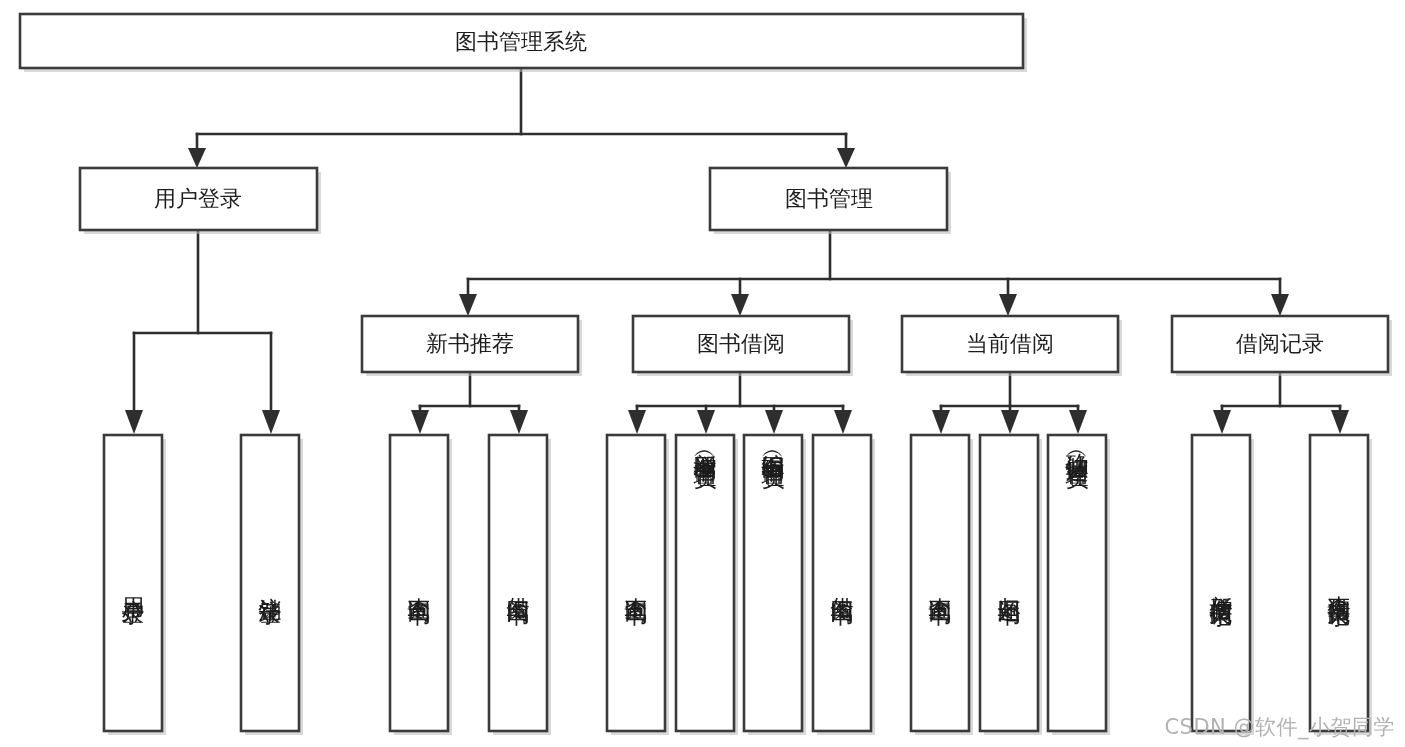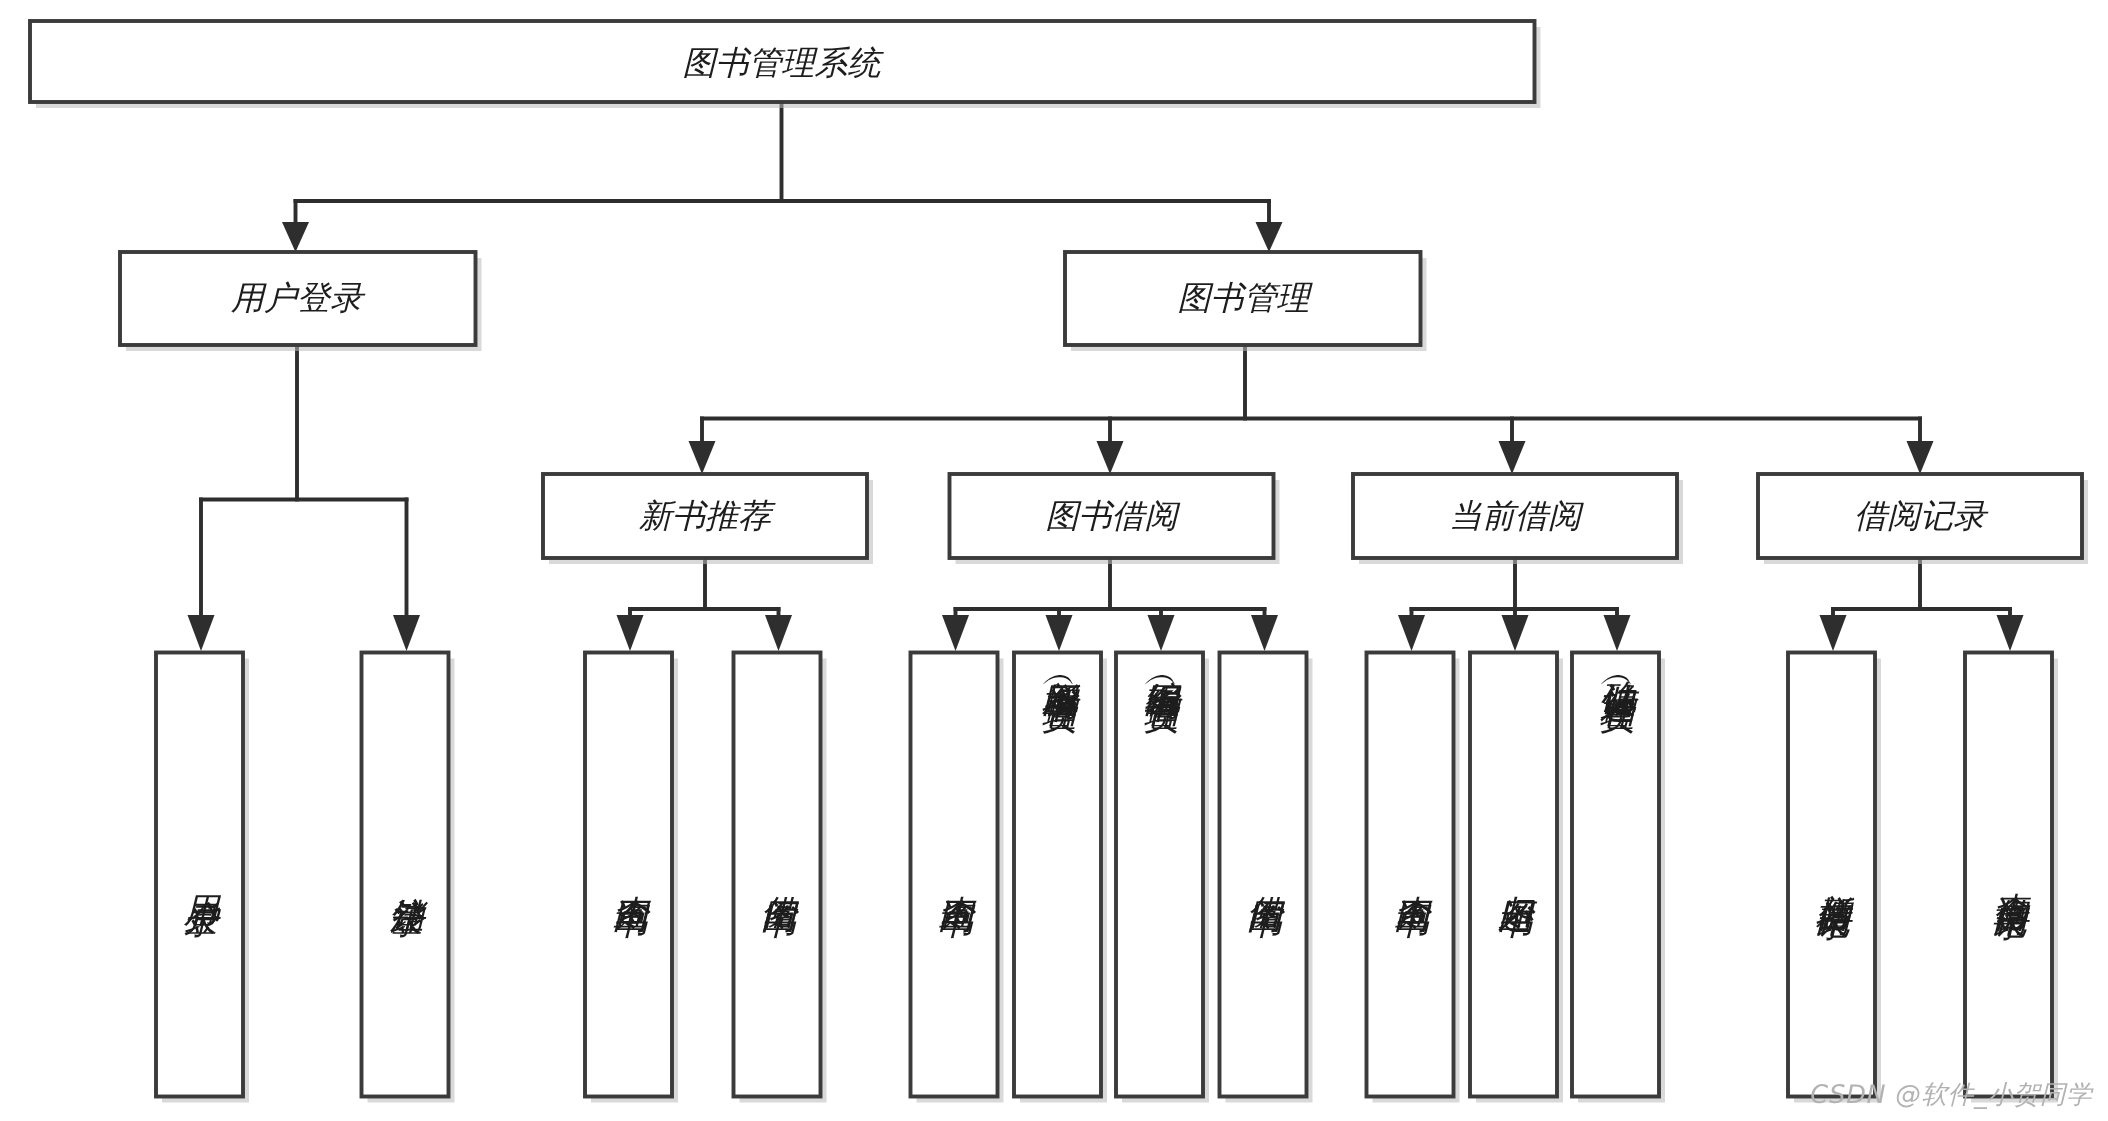--- a/index.html
+++ b/index.html
@@ -11,21 +11,20 @@
     width: 1405px;
     height: 747px;
     font-family: "DejaVu Sans", "Liberation Sans", sans-serif;
     overflow: hidden;
   }
   #diagram-root {
     position: relative;
     width: 1405px;
     height: 747px;
     background: #ffffff;
-    font-style: italic;
   }
   svg#tree-svg {
     position: absolute;
     left: 0;
     top: 0;
     width: 1405px;
     height: 747px;
     display: block;
   }
   .node-box {
@@ -69,21 +68,21 @@
     letter-spacing: 2px;
     color: #1d1d1d;
     white-space: nowrap;
     text-align: center;
   }
   #watermark {
     position: absolute;
     right: 10px;
     bottom: 6px;
     font-family: "DejaVu Sans", "Liberation Sans", sans-serif;
-    font-size: 17px;
+    font-size: 21px;
     color: #b2b2b2;
     letter-spacing: .5px;
     user-select: none;
     white-space: nowrap;
   }
 </style>
 </head>
 <body>
 
 <div id="diagram-root">

